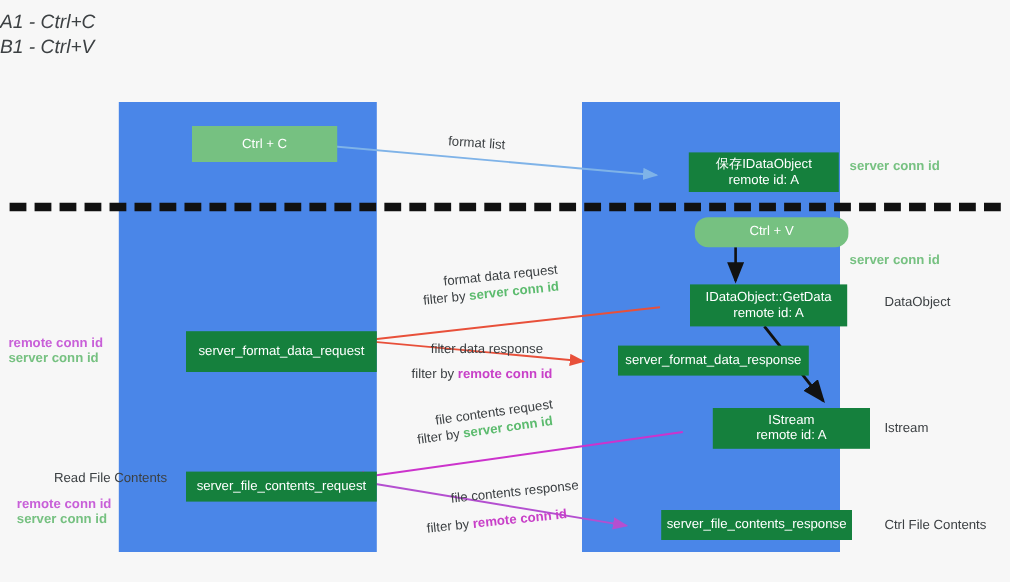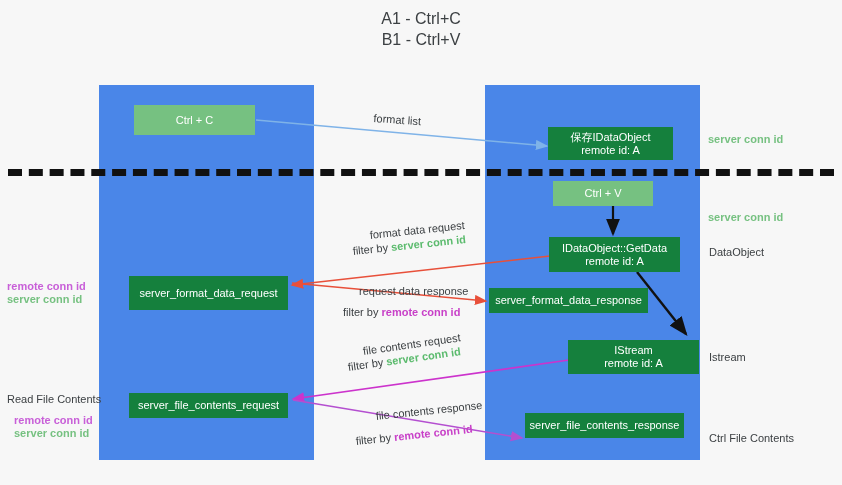--- a/index.html
+++ b/index.html
@@ -10,62 +10,63 @@
     position:relative;
     overflow:hidden;
     color:#3c4043;
   }
   #stage{position:absolute;left:0;top:0;width:842px;height:485px;}
   .abs{position:absolute;}
 
   
   #title{
     left:0;top:8px;width:842px;
-    text-align:center;
     font-size:16px;line-height:21px;
     color:#3c4043;
     white-space:pre;
+    font-style:italic;
   }
 
   
   .col-head{
     text-align:center;font-size:11.5px;line-height:14px;color:#3c4043;
     white-space:pre;
   }
 
   
   .lane{background:#4a86e8;}
 
   
   .node{
     box-sizing:border-box;
     display:flex;flex-direction:column;
     align-items:center;justify-content:center;
     color:#ffffff;
     font-size:11px;line-height:13px;
     text-align:center;
     white-space:pre;
+    margin-left:26px;
   }
   .node.green{background:#76c181;}
   .node.orange{background:#15803d;}
 
   
   .edge-label{
     font-size:11px;line-height:14px;
     color:#3c4043;
     white-space:nowrap;
   }
   .edge-label .g{color:#5cbb6e;font-weight:bold;}
   .edge-label .m{color:#c840c8;font-weight:bold;}
 
   
   .side{font-size:11px;line-height:15px;white-space:nowrap;}
   .side.green{color:#76c181;font-weight:bold;}
   .side.magenta{color:#c85fd8;font-weight:bold;}
-  .side.dark{color:#3c4043;font-weight:normal;}
+  .side.dark{color:#3c4043;font-weight:normal;margin-left:28px;}
 
   
   #dash{
     left:8px;top:169px;width:826px;height:0;
     border-top:7px dashed #111111;
   }
 
   svg#wires{position:absolute;left:0;top:0;width:842px;height:485px;pointer-events:none;}
 </style>
 </head>
@@ -120,58 +121,58 @@
     <line x1="569" y1="360" x2="293" y2="399" stroke="#cc33cc" stroke-width="1.6" marker-end="url(#ah-magenta)"></line>
 
     <line x1="293" y1="400" x2="522" y2="438" stroke="#b44fd0" stroke-width="1.6" marker-end="url(#ah-purple)"></line>
   </svg>
 
   <div class="abs node green" style="left:134px;top:105px;width:121px;height:30px;">Ctrl + C</div>
 
   <div class="abs node orange" style="left:548px;top:127px;width:125px;height:33px;">保存IDataObject
 remote id: A</div>
 
-  <div class="abs node green" style="left:553px;top:181px;width:100px;height:25px;">Ctrl + V</div>
+  <div class="abs node green" style="left:553px;top:181px;width:128px;height:25px;border-radius:11px;">Ctrl + V</div>
 
   <div class="abs node orange" style="left:549px;top:237px;width:131px;height:35px;text-align:center;">IDataObject::GetData
 remote id: A</div>
 
   <div class="abs node orange" style="left:568px;top:340px;width:131px;height:34px;">IStream
 remote id: A</div>
 
   <div class="abs node orange" style="left:129px;top:276px;width:159px;height:34px;">server_format_data_request</div>
 
   <div class="abs node orange" style="left:489px;top:288px;width:159px;height:25px;">server_format_data_response</div>
 
   <div class="abs node orange" style="left:129px;top:393px;width:159px;height:25px;">server_file_contents_request</div>
 
-  <div class="abs node orange" style="left:525px;top:413px;width:159px;height:25px;">server_file_contents_response</div>
+  <div class="abs node orange" style="left:525px;top:425px;width:159px;height:25px;">server_file_contents_response</div>
 
   <div class="abs edge-label" style="left:374px;top:111px;transform:rotate(4deg);transform-origin:left top;">format list</div>
 
   <div class="abs edge-label" style="left:369px;top:228px;transform:rotate(-6deg);transform-origin:left top;">format data request</div>
   <div class="abs edge-label" style="left:352px;top:244px;transform:rotate(-6deg);transform-origin:left top;"><span>filter by </span><span class="g">server conn id</span></div>
 
-  <div class="abs edge-label" style="left:359px;top:284px;transform:rotate(0deg);transform-origin:left top;">request data response</div>
+  <div class="abs edge-label" style="left:359px;top:284px;transform:rotate(0deg);transform-origin:left top;">filter data response</div>
   <div class="abs edge-label" style="left:343px;top:305px;transform:rotate(0deg);transform-origin:left top;"><span>filter by </span><span class="m">remote conn id</span></div>
 
   <div class="abs edge-label" style="left:362px;top:344px;transform:rotate(-8deg);transform-origin:left top;">file contents request</div>
   <div class="abs edge-label" style="left:347px;top:360px;transform:rotate(-8deg);transform-origin:left top;"><span>filter by </span><span class="g">server conn id</span></div>
 
   <div class="abs edge-label" style="left:375px;top:409px;transform:rotate(-6deg);transform-origin:left top;">file contents response</div>
   <div class="abs edge-label" style="left:355px;top:434px;transform:rotate(-6deg);transform-origin:left top;"><span>filter by </span><span class="m">remote conn id</span></div>
 
   <div class="abs" id="dash"></div>
 
   <div class="abs side green" style="left:708px;top:132px;">server conn id</div>
   <div class="abs side green" style="left:708px;top:210px;">server conn id</div>
   <div class="abs side dark" style="left:709px;top:245px;">DataObject</div>
   <div class="abs side dark" style="left:709px;top:350px;">Istream</div>
   <div class="abs side dark" style="left:709px;top:431px;">Ctrl File Contents</div>
 
   <div class="abs side magenta" style="left:7px;top:279px;">remote conn id</div>
   <div class="abs side green" style="left:7px;top:292px;">server conn id</div>
 
-  <div class="abs side dark" style="left:7px;top:392px;">Read File Contents</div>
+  <div class="abs side dark" style="left:17px;top:392px;">Read File Contents</div>
   <div class="abs side magenta" style="left:14px;top:413px;">remote conn id</div>
   <div class="abs side green" style="left:14px;top:426px;">server conn id</div>
 
 </div>
 
 </body></html>

